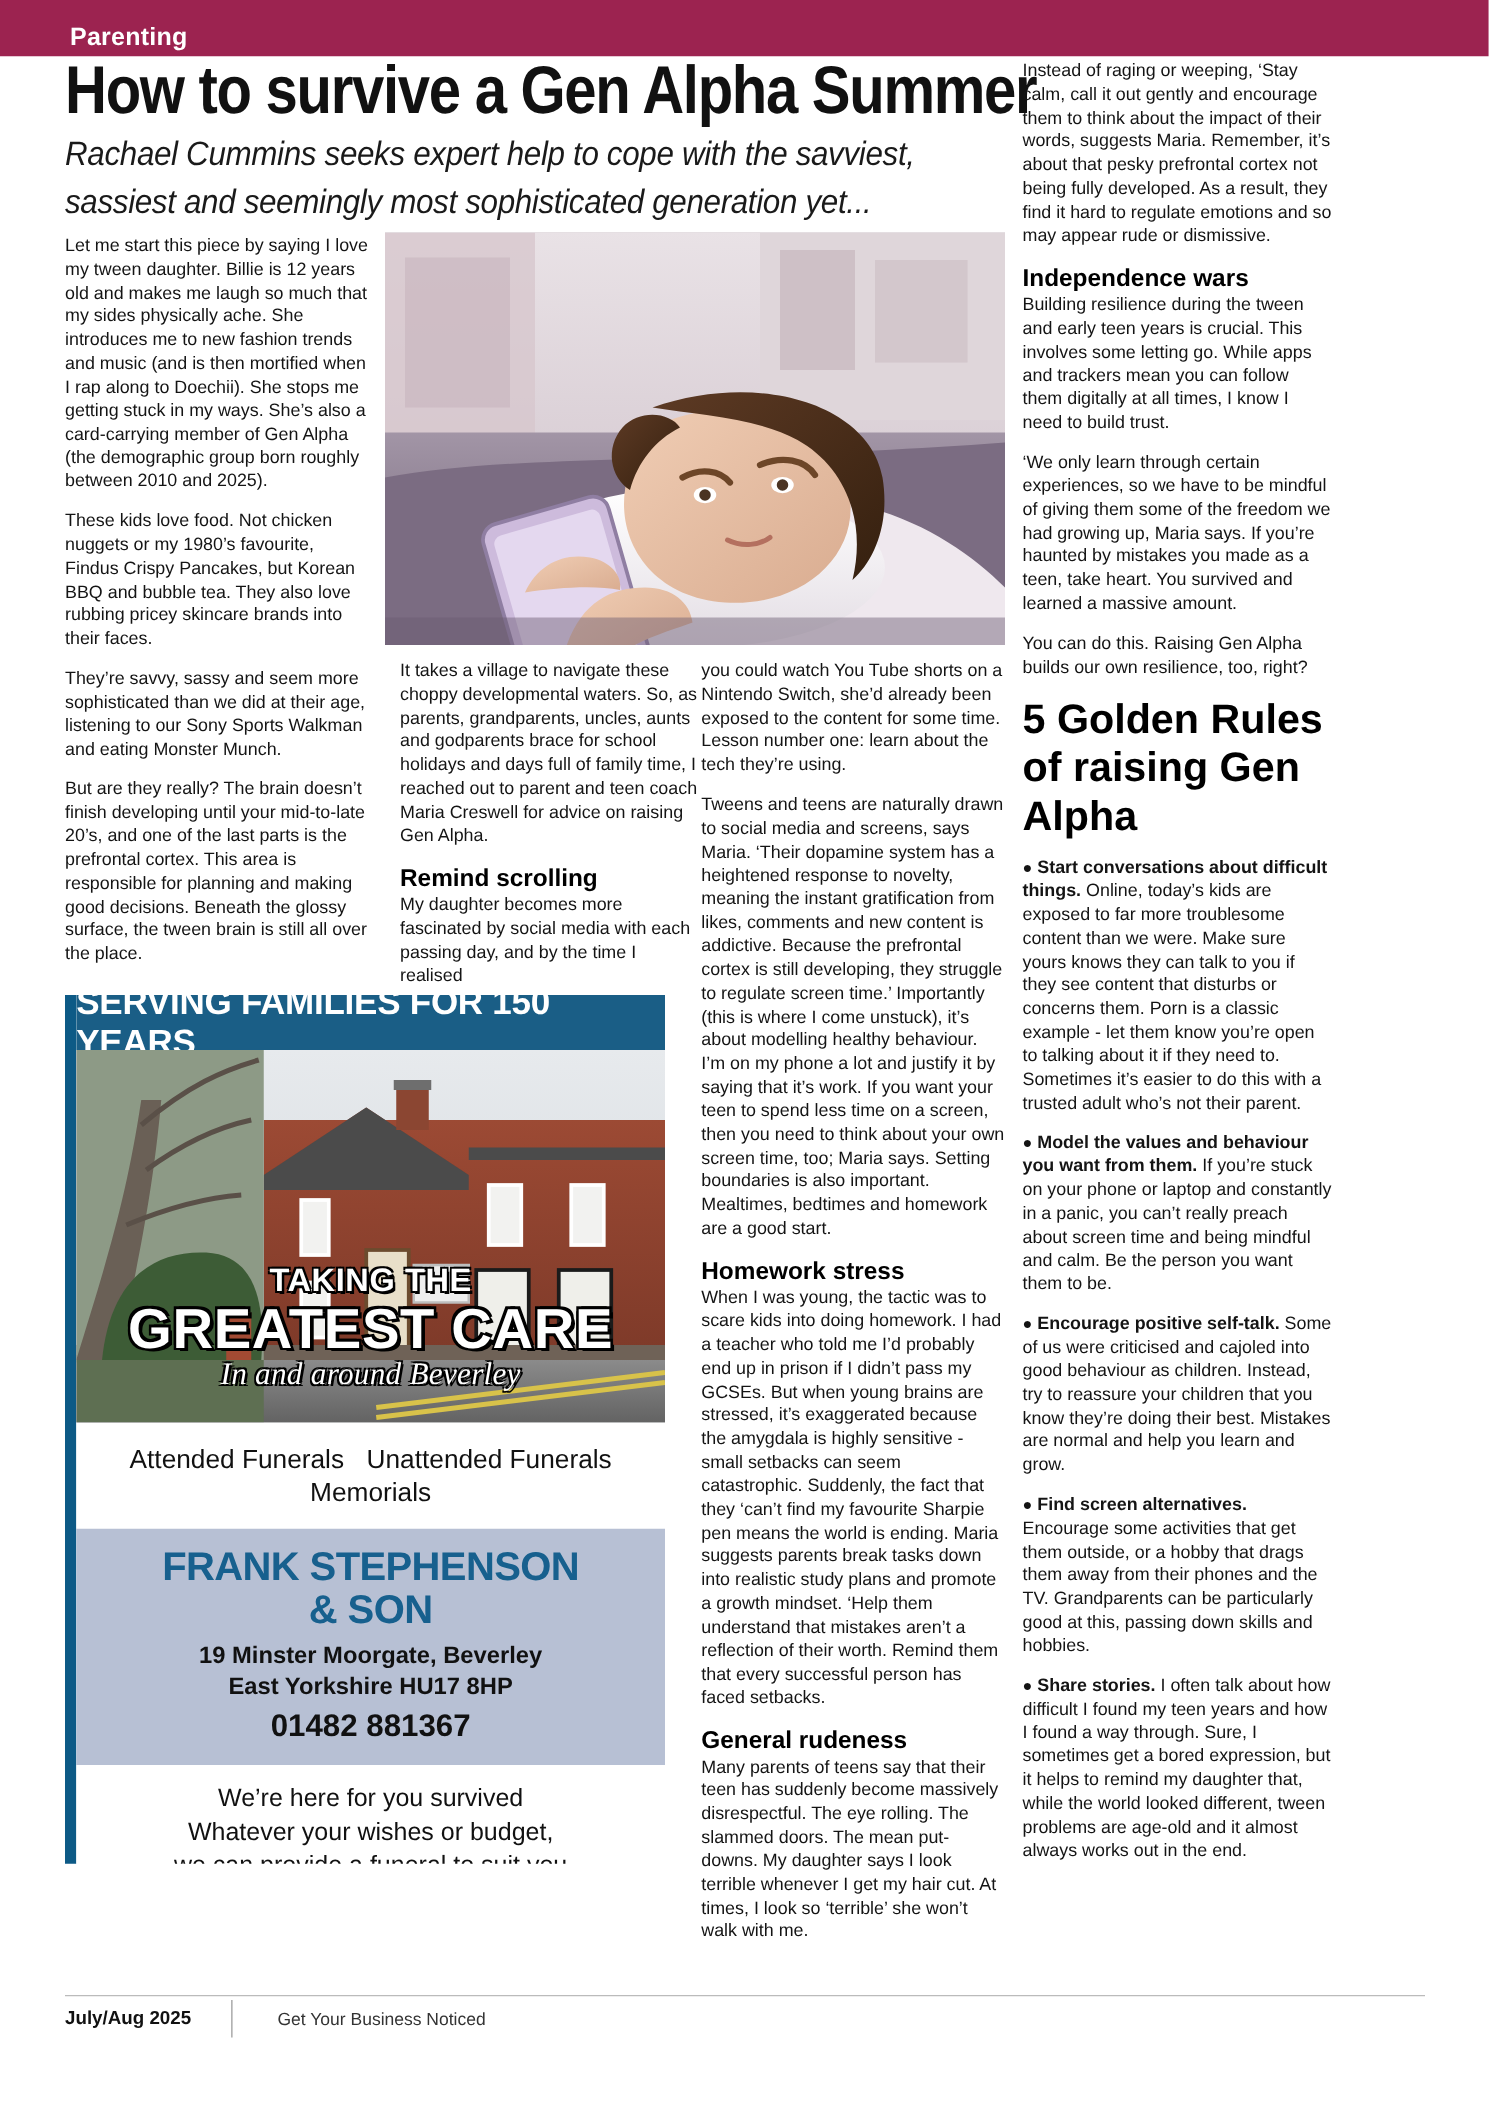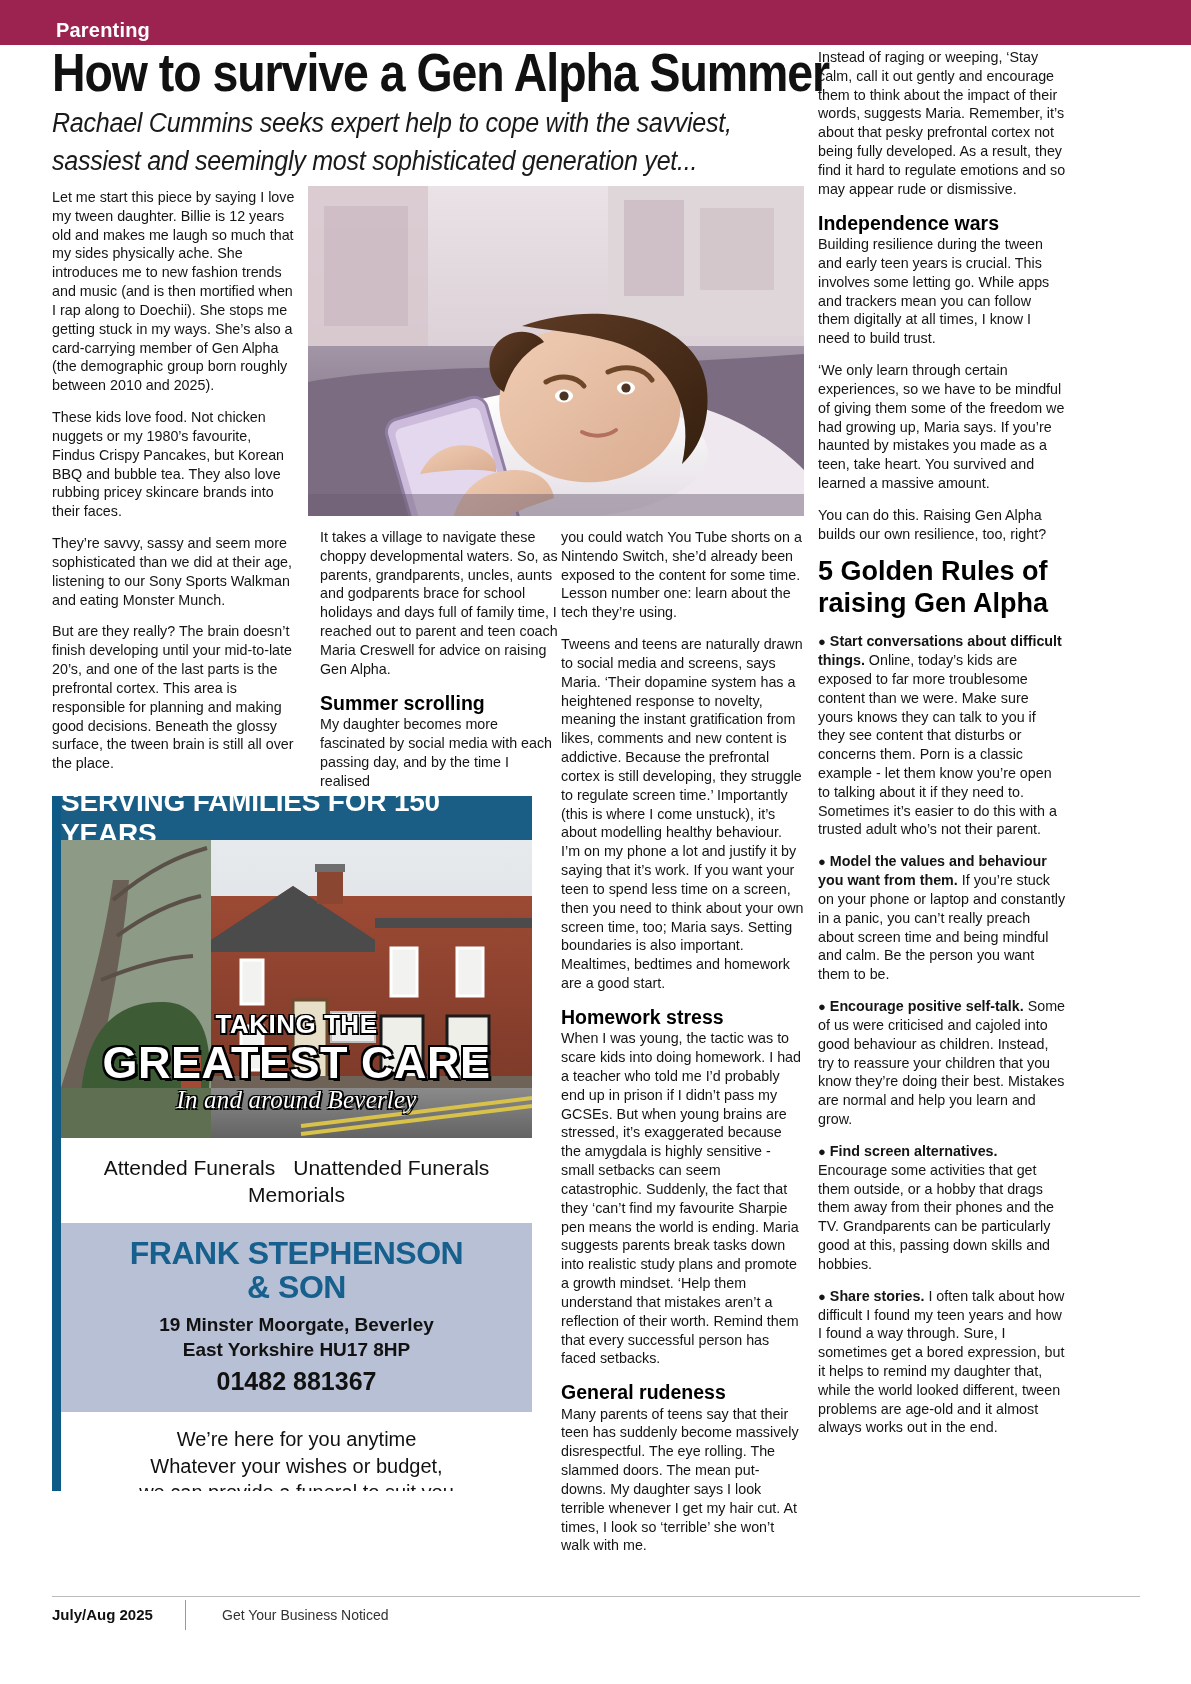--- a/index.html
+++ b/index.html
@@ -44,21 +44,21 @@
     font-size: 14.3px; line-height: 1.318; color: #141414;
     text-align: left;
   }
   .col p { margin: 0 0 13px 0; }
   .col p:last-child { margin-bottom: 0; }
   h3.sub {
     font-size: 19.5px; font-weight: bold; color: #000;
     margin: 4px 0 1px 0; line-height: 1.15;
   }
   h2.bigsub {
-    font-size: 27px; font-weight: bold; color: #000;
+    font-size: 33px; font-weight: bold; color: #000;
     line-height: 1.18; margin: 6px 0 12px 0;
   }
   .rule-item { margin: 0 0 13px 0; }
   .rule-item b { font-weight: bold; }
   .bullet { font-size: 13px; line-height: 1; }
 
   
   #col1 { left: 52px;  top: 188px; width: 243px; }
   #col2 { left: 308px; top: 528px; width: 240px; margin-left: 12px; }
   #col3 { left: 561px; top: 528px; width: 243px; }
@@ -213,21 +213,21 @@
 
   <div class="col" id="col1">
     <p>Let me start this piece by saying I love my tween daughter. Billie is 12 years old and makes me laugh so much that my sides physically ache. She introduces me to new fashion trends and music (and is then mortified when I rap along to Doechii). She stops me getting stuck in my ways. She’s also a card-carrying member of Gen Alpha (the demographic group born roughly between 2010 and 2025).</p>
     <p>These kids love food. Not chicken nuggets or my 1980’s favourite, Findus Crispy Pancakes, but Korean BBQ and bubble tea. They also love rubbing pricey skincare brands into their faces.</p>
     <p>They’re savvy, sassy and seem more sophisticated than we did at their age, listening to our Sony Sports Walkman and eating Monster Munch.</p>
     <p>But are they really? The brain doesn’t finish developing until your mid-to-late 20’s, and one of the last parts is the prefrontal cortex. This area is responsible for planning and making good decisions. Beneath the glossy surface, the tween brain is still all over the place.</p>
   </div>
 
   <div class="col" id="col2">
     <p>It takes a village to navigate these choppy developmental waters. So, as parents, grandparents, uncles, aunts and godparents brace for school holidays and days full of family time, I reached out to parent and teen coach Maria Creswell for advice on raising Gen Alpha.</p>
-    <h3 class="sub">Summer scrolling</h3>
+    <h3 class="sub">Remind scrolling</h3>
     <p>My daughter becomes more fascinated by social media with each passing day, and by the time I realised</p>
   </div>
 
   <div class="col" id="col3">
     <p>you could watch You Tube shorts on a Nintendo Switch, she’d already been exposed to the content for some time. Lesson number one: learn about the tech they’re using.</p>
     <p>Tweens and teens are naturally drawn to social media and screens, says Maria. ‘Their dopamine system has a heightened response to novelty, meaning the instant gratification from likes, comments and new content is addictive. Because the prefrontal cortex is still developing, they struggle to regulate screen time.’ Importantly (this is where I come unstuck), it’s about modelling healthy behaviour. I’m on my phone a lot and justify it by saying that it’s work. If you want your teen to spend less time on a screen, then you need to think about your own screen time, too; Maria says. Setting boundaries is also important. Mealtimes, bedtimes and homework are a good start.</p>
     <h3 class="sub">Homework stress</h3>
     <p>When I was young, the tactic was to scare kids into doing homework. I had a teacher who told me I’d probably end up in prison if I didn’t pass my GCSEs. But when young brains are stressed, it’s exaggerated because the amygdala is highly sensitive - small setbacks can seem catastrophic. Suddenly, the fact that they ‘can’t find my favourite Sharpie pen means the world is ending. Maria suggests parents break tasks down into realistic study plans and promote a growth mindset. ‘Help them understand that mistakes aren’t a reflection of their worth. Remind them that every successful person has faced setbacks.</p>
     <h3 class="sub">General rudeness</h3>
     <p>Many parents of teens say that their teen has suddenly become massively disrespectful. The eye rolling. The slammed doors. The mean put-downs. My daughter says I look terrible whenever I get my hair cut. At times, I look so ‘terrible’ she won’t walk with me.</p>
@@ -328,21 +328,21 @@
 
     <div class="ad-contact">
       <div class="ad-name">FRANK STEPHENSON</div>
       <div class="ad-name">&amp; SON</div>
       <div class="ad-addr">19 Minster Moorgate, Beverley</div>
       <div class="ad-addr" style="margin-top:0">East Yorkshire HU17 8HP</div>
       <div class="ad-phone">01482 881367</div>
     </div>
 
     <div class="ad-tagline">
-      <div>We’re here for you anytime</div>
+      <div>We’re here for you survived</div>
       <div>Whatever your wishes or budget,</div>
       <div>we can provide a funeral to suit you</div>
     </div>
 
   </div>
 
   <div class="footer-rule"></div>
   <div class="footer-date">July/Aug 2025</div>
   <div class="footer-sep"></div>
   <div class="footer-note">Get Your Business Noticed</div>

